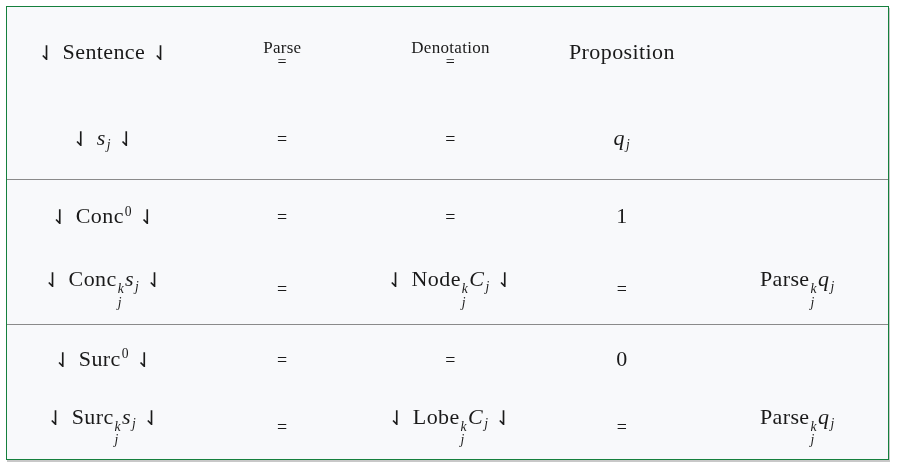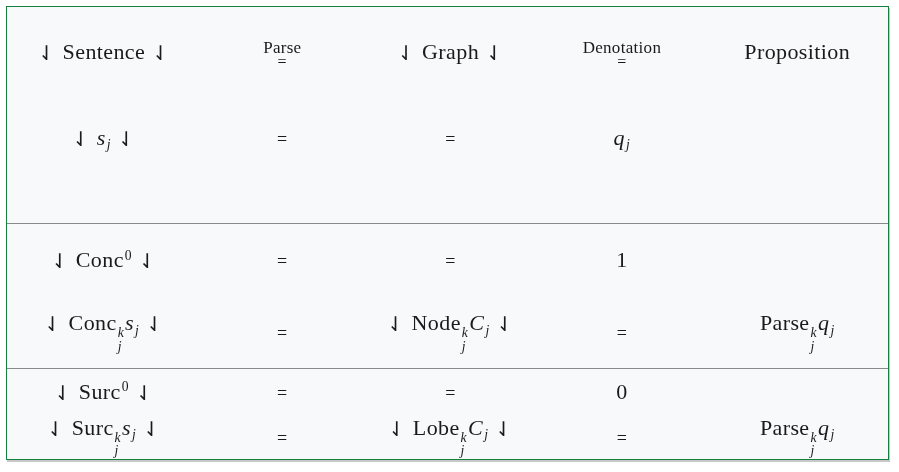--- a/index.html
+++ b/index.html
@@ -16,21 +16,21 @@
     background:#f8f9fb;
     border:1px solid #15803d;
     box-shadow:1px 2px 0 #c8c8c8;
     display:flex;flex-direction:column;
     box-sizing:border-box;
   }
   .section{display:flex;flex-direction:column;}
   .section + .section{border-top:1px solid #8a8a8a;}
   .sec-header{height:90px;}
   .sec-0{height:82px;}
-  .sec-1{height:144px;margin-top:44px;}
+  .sec-1{height:144px;}
   .sec-2{flex:1;}
   .row{
     flex:1;
     display:grid;
     grid-template-columns:22% 18.5% 19.7% 19.2% 20.6%;
     align-items:center;
   }
   .cell{
     text-align:center;
     font-size:22px;
@@ -74,21 +74,20 @@
 <body>
 
 <div class="table">
   <div class="section sec-header" id="thead">
       <div class="row">
         <div class="cell"><span class="tok-h">⇃</span><span class="tok-rm">Sentence</span><span class="tok-h">⇃</span></div>
         <div class="cell"><span class="tok-over">
             <span class="over-top">Parse</span>
             <span class="over-bottom">=</span>
           </span></div>
-        <div class="cell"><span class="tok-h">⇃</span><span class="tok-rm">Graph</span><span class="tok-h">⇃</span></div>
         <div class="cell"><span class="tok-over">
             <span class="over-top">Denotation</span>
             <span class="over-bottom">=</span>
           </span></div>
         <div class="cell"><span class="tok-rm">Proposition</span></div>
       </div>
     </div>
   <div id="tbody" style="display:flex;flex-direction:column;flex:1;">
       <div class="section sec-0">
         <div class="row">

